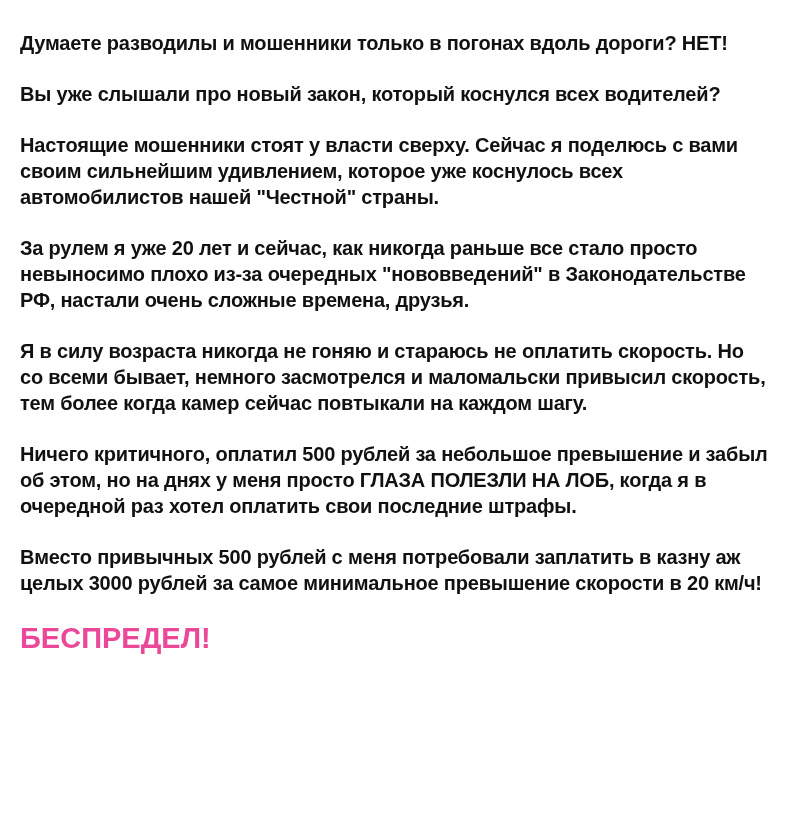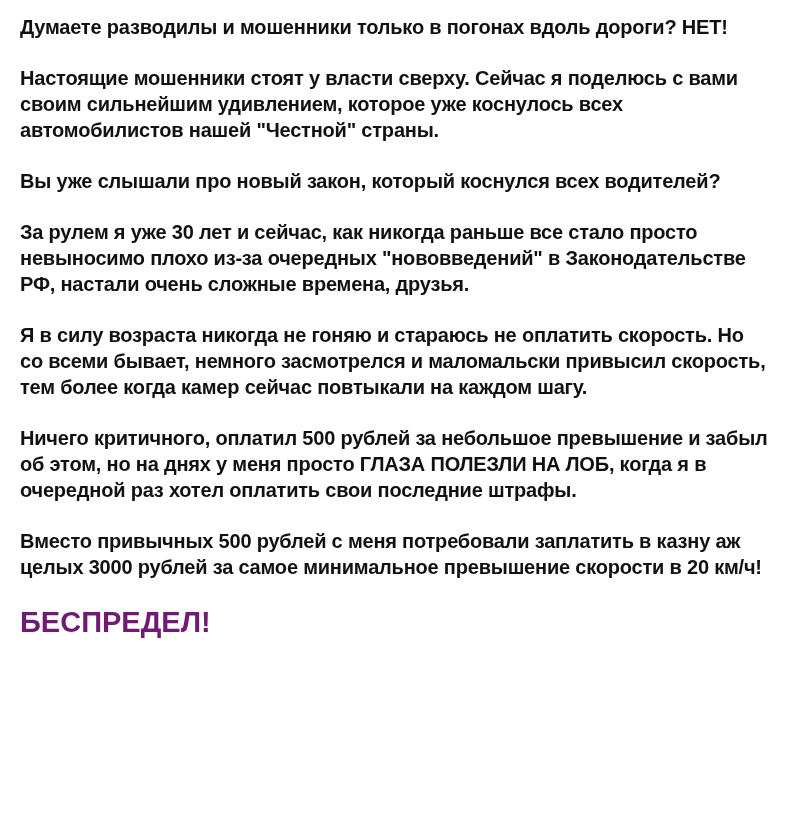--- a/index.html
+++ b/index.html
@@ -14,43 +14,43 @@
       color: #111111;
       font-family: "Liberation Sans", "DejaVu Sans", sans-serif;
     }
     .article {
       position: relative;
       padding: 14px 20px 0 20px;
       box-sizing: border-box;
       width: 788px;
     }
     .para {
-      margin: 0 0 25px 0;
+      margin: 16px 0 25px 0;
       font-size: 20px;
       font-weight: bold;
       line-height: 26px;
       letter-spacing: -0.2px;
       word-spacing: 0px;
     }
     .para.p1 { margin-bottom: 25px; }
     .emph { font-weight: bold; text-align: right; }
     .shout {
       margin: 6px 0 0 0;
       font-size: 29px;
       font-weight: bold;
       line-height: 34px;
       letter-spacing: 0px;
-      color: #701a75;
+      color: #ec4899;
     }
   </style>
 </head>
 <body>
 
 <div class="article">
   <p class="para p1">Думаете разводилы и мошенники только в погонах вдоль дороги? НЕТ!</p>
+  <p class="para">Вы уже слышали про новый закон, который коснулся всех водителей?</p>
   <p class="para">Настоящие мошенники стоят у власти сверху. Сейчас я поделюсь с вами своим сильнейшим удивлением, которое уже коснулось всех автомобилистов нашей "Честной" страны.</p>
-  <p class="para">Вы уже слышали про новый закон, который коснулся всех водителей?</p>
-  <p class="para">За рулем я уже 30 лет и сейчас, как никогда раньше все стало просто невыносимо плохо из-за очередных "нововведений" в Законодательстве РФ, настали очень сложные времена, друзья.</p>
+  <p class="para">За рулем я уже 20 лет и сейчас, как никогда раньше все стало просто невыносимо плохо из-за очередных "нововведений" в Законодательстве РФ, настали очень сложные времена, друзья.</p>
   <p class="para">Я в силу возраста никогда не гоняю и стараюсь не оплатить скорость. Но со всеми бывает, немного засмотрелся и маломальски привысил скорость, тем более когда камер сейчас повтыкали на каждом шагу.</p>
   <p class="para"><span>Ничего критичного, оплатил 500 рублей за небольшое превышение и забыл об этом, но на днях у меня просто </span><span class="emph">ГЛАЗА ПОЛЕЗЛИ НА ЛОБ</span><span>, когда я в очередной раз хотел оплатить свои последние штрафы.</span></p>
   <p class="para">Вместо привычных 500 рублей с меня потребовали заплатить в казну аж целых 3000 рублей за самое минимальное превышение скорости в 20 км/ч!</p>
   <p class="shout">БЕСПРЕДЕЛ!</p>
 </div>
 
 </body></html>

